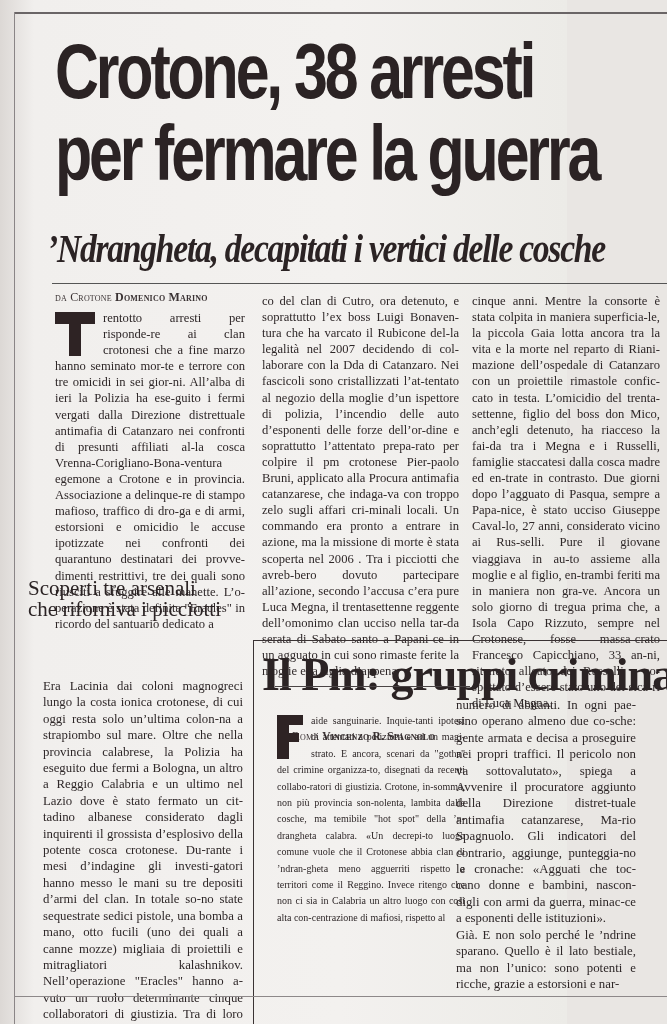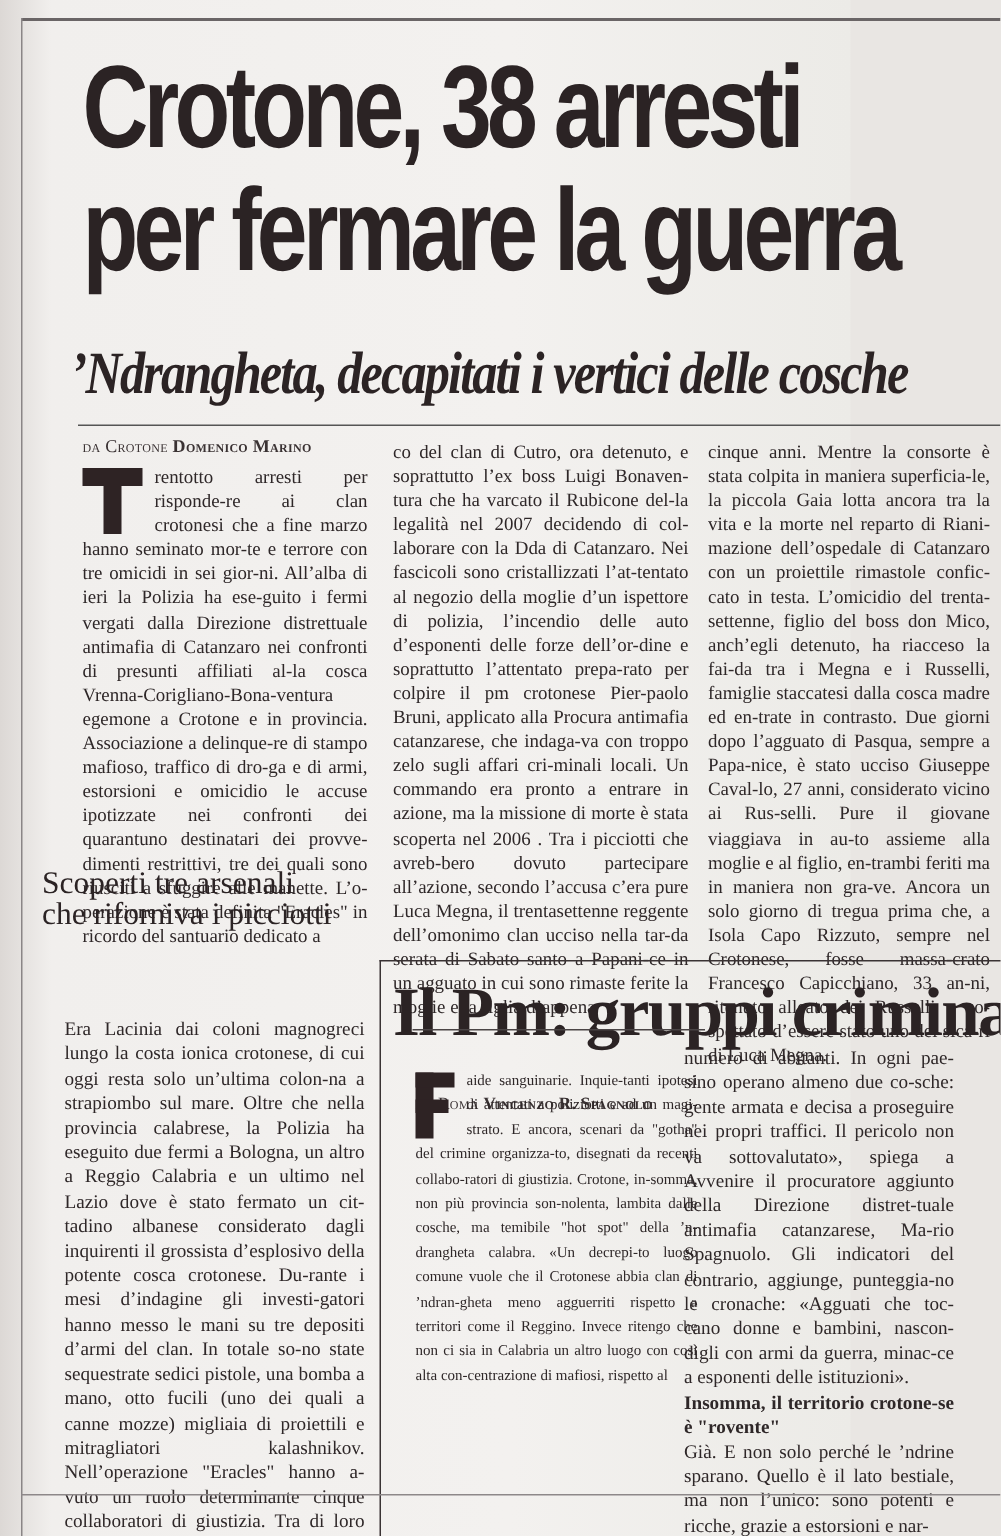--- a/index.html
+++ b/index.html
@@ -132,18 +132,17 @@
     <span class="dropcap-f">
         <span class="stem"></span>
         <span class="arm1"></span>
         <span class="arm2"></span>
       </span>
     <p>aide sanguinarie. Inquie-tanti ipotesi di attentati a poliziotti e ad un magi-strato. E ancora, scenari da "gotha" del crimine organizza-to, disegnati da recenti collabo-ratori di giustizia. Crotone, in-somma, non più provincia son-nolenta, lambita dalle cosche, ma temibile "hot spot" della ’n-drangheta calabra. «Un decrepi-to luogo comune vuole che il Crotonese abbia clan di ’ndran-gheta meno agguerriti rispetto a territori come il Reggino. Invece ritengo che non ci sia in Calabria un altro luogo con così alta con-centrazione di mafiosi, rispetto al</p>
   </div>
 
   <div class="col" style="left:456px; top:697px; width:180px; font-size:12.8px; line-height:16.4px;">
     <p>numero di abitanti. In ogni pae-sino operano almeno due co-sche: gente armata e decisa a proseguire nei propri traffici. Il pericolo non va sottovalutato», spiega a Avvenire il procuratore aggiunto della Direzione distret-tuale antimafia catanzarese, Ma-rio Spagnuolo. Gli indicatori del contrario, aggiunge, punteggia-no le cronache: «Agguati che toc-cano donne e bambini, nascon-digli con armi da guerra, minac-ce a esponenti delle istituzioni».</p>
-    <p class="bold-sub">Insomma, il territorio crotone-se è "rovente"</p>
     <p>Già. E non solo perché le ’ndrine sparano. Quello è il lato bestiale, ma non l’unico: sono potenti e ricche, grazie a estorsioni e nar-</p>
   </div>
 
   <div class="bottom-rule"></div>
 </div>
 
 </body></html>

